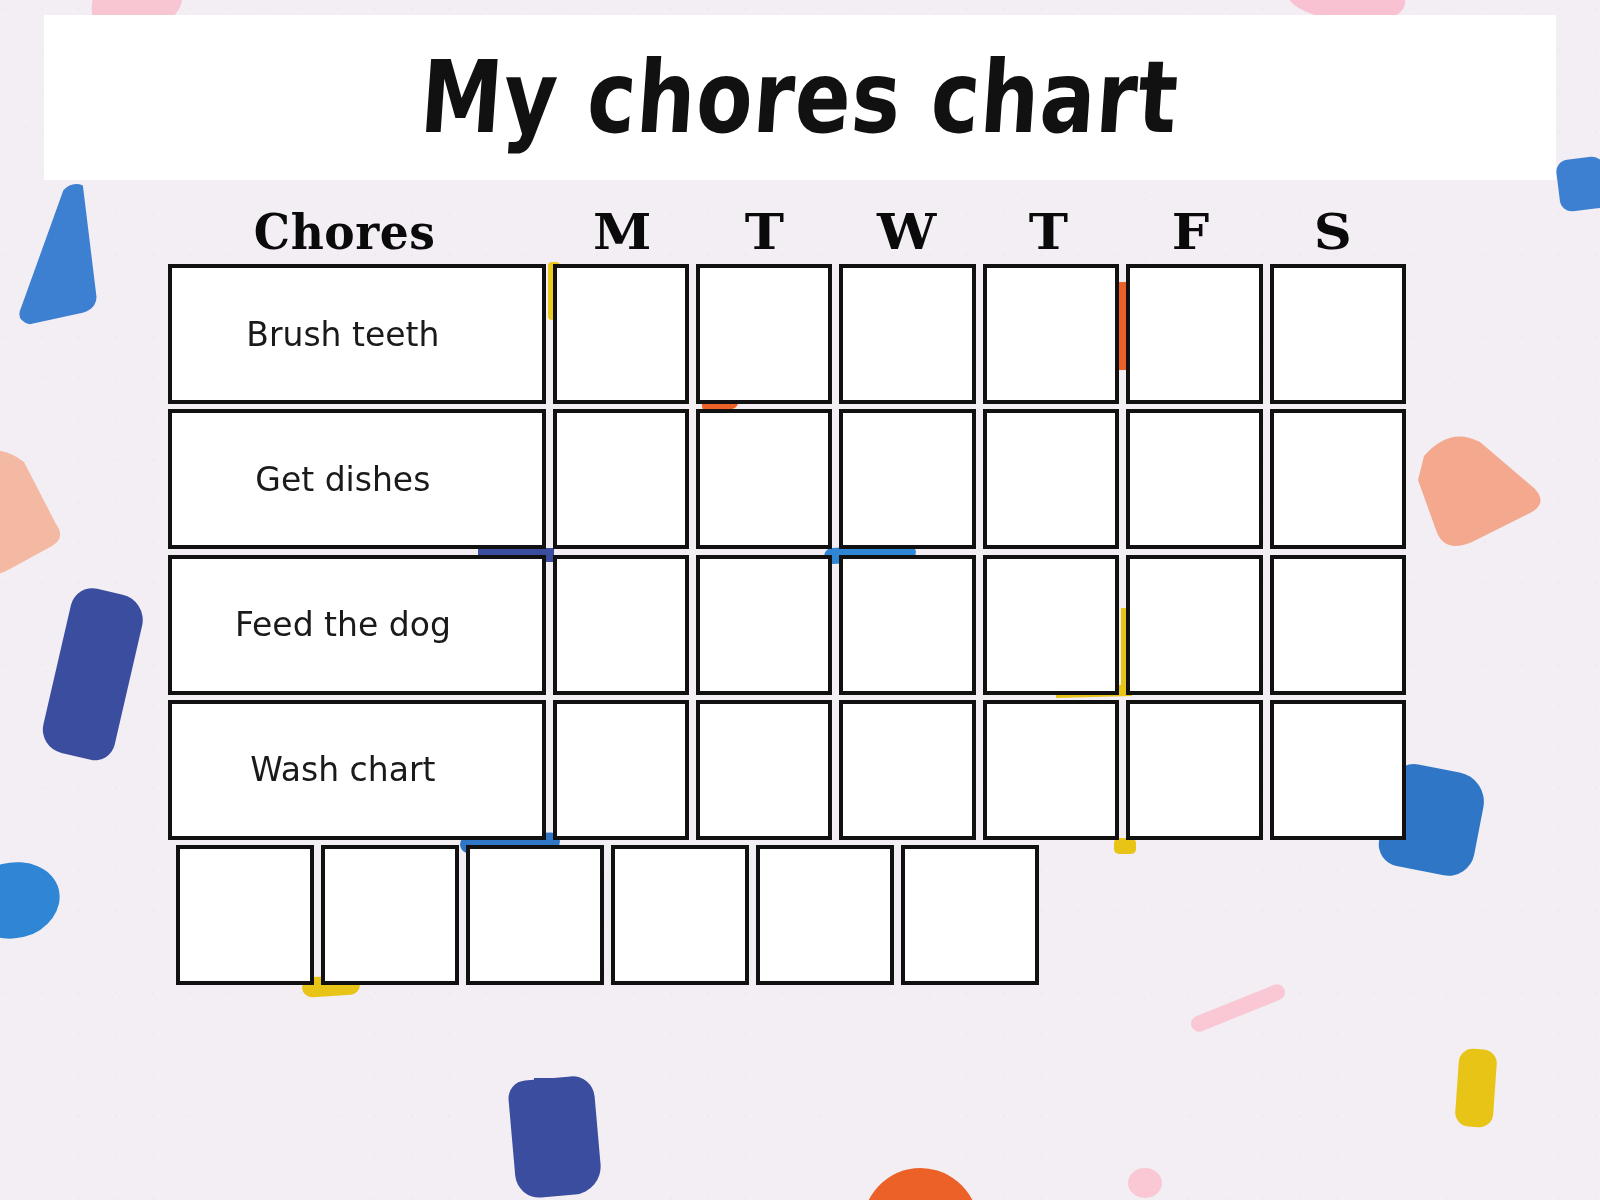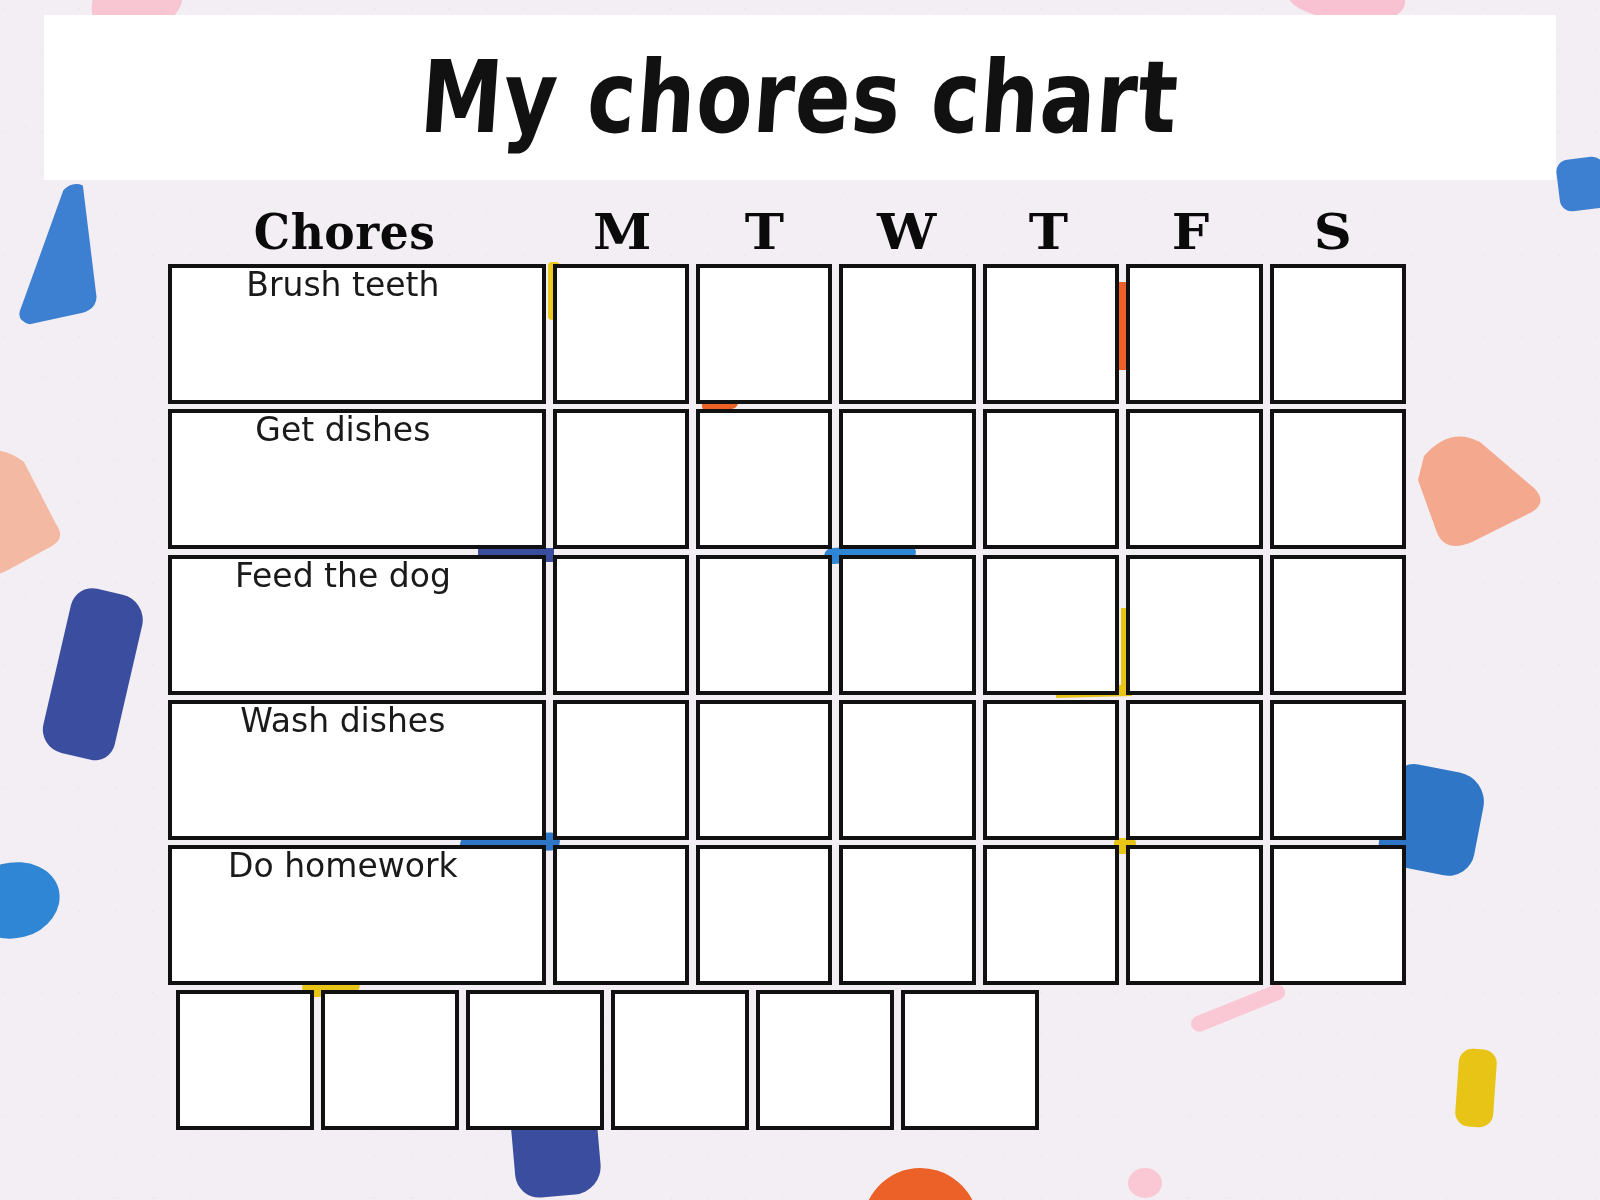--- a/index.html
+++ b/index.html
@@ -120,21 +120,21 @@
     display: flex;
     align-items: flex-start;
   }
   .chore-cell {
     width: 382px;
     height: 140px;
     border: 4px solid #111111;
     background: #ffffff;
     box-sizing: border-box;
     display: flex;
-    align-items: flex-start;
+    align-items: center;
     justify-content: center;
     padding-right: 28px;
     box-sizing: border-box;
   }
   .chore-label {
     font-family: "DejaVu Sans", sans-serif;
     font-size: 33px;
     color: #1a1a1a;
     line-height: 1;
     white-space: nowrap;
@@ -298,41 +298,30 @@
       <div class="day-cell"></div>
       <div class="day-cell"></div>
       <div class="day-cell"></div>
       <div class="day-cell"></div>
       <div class="day-cell"></div>
       <div class="day-cell"></div>
     </div>
 
     <div class="grid-row">
       <div class="chore-cell">
-        <span class="chore-label">Wash dishes</span>
+        <span class="chore-label">Wash chart</span>
       </div>
       <div class="day-cell"></div>
       <div class="day-cell"></div>
       <div class="day-cell"></div>
       <div class="day-cell"></div>
       <div class="day-cell"></div>
       <div class="day-cell"></div>
     </div>
 
-    <div class="grid-row">
-      <div class="chore-cell">
-        <span class="chore-label">Do homework</span>
-      </div>
-      <div class="day-cell"></div>
-      <div class="day-cell"></div>
-      <div class="day-cell"></div>
-      <div class="day-cell"></div>
-      <div class="day-cell"></div>
-      <div class="day-cell"></div>
-    </div>
 
     <div class="grid-row">
       <div class="day-cell"></div>
       <div class="day-cell"></div>
       <div class="day-cell"></div>
       <div class="day-cell"></div>
       <div class="day-cell"></div>
       <div class="day-cell"></div>
     </div>
 

